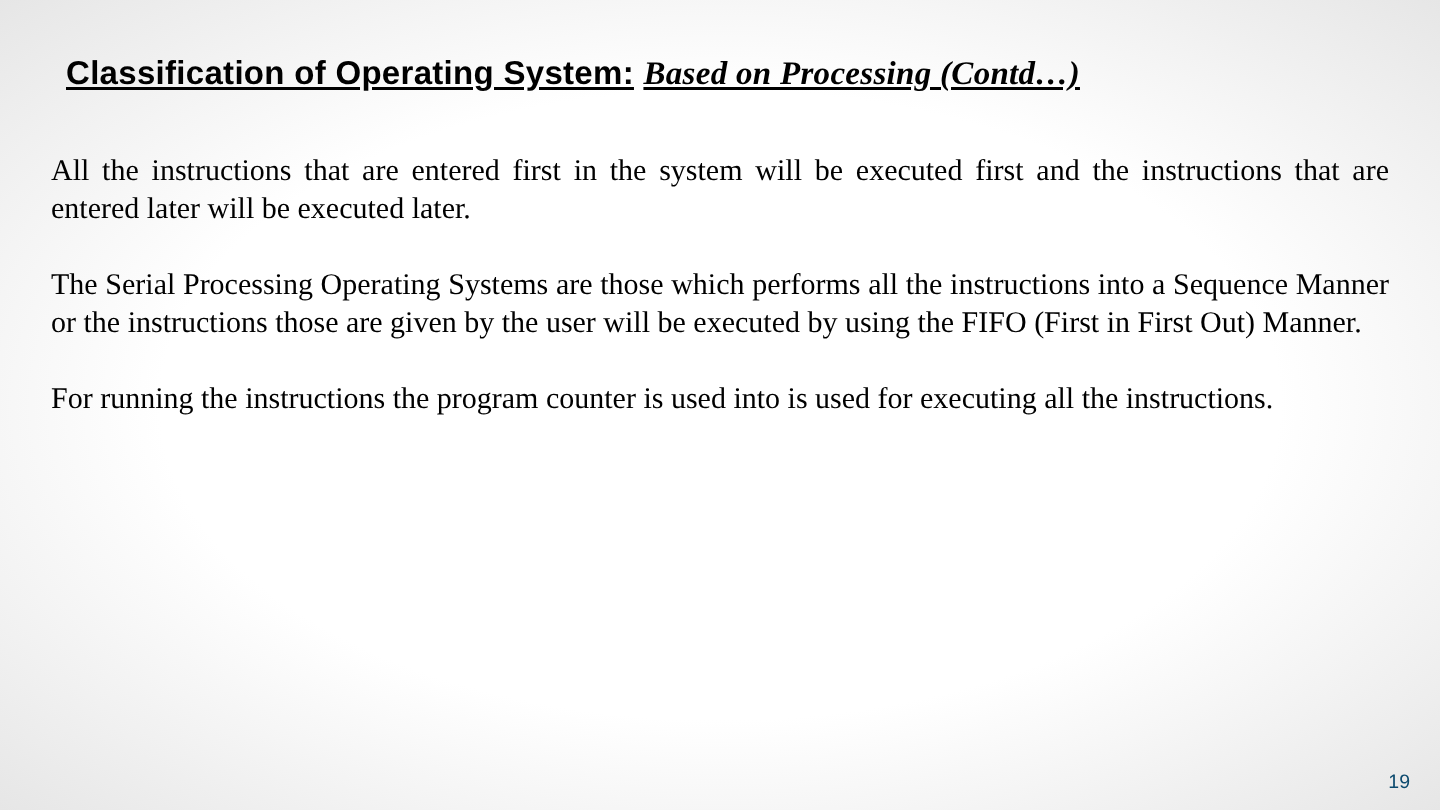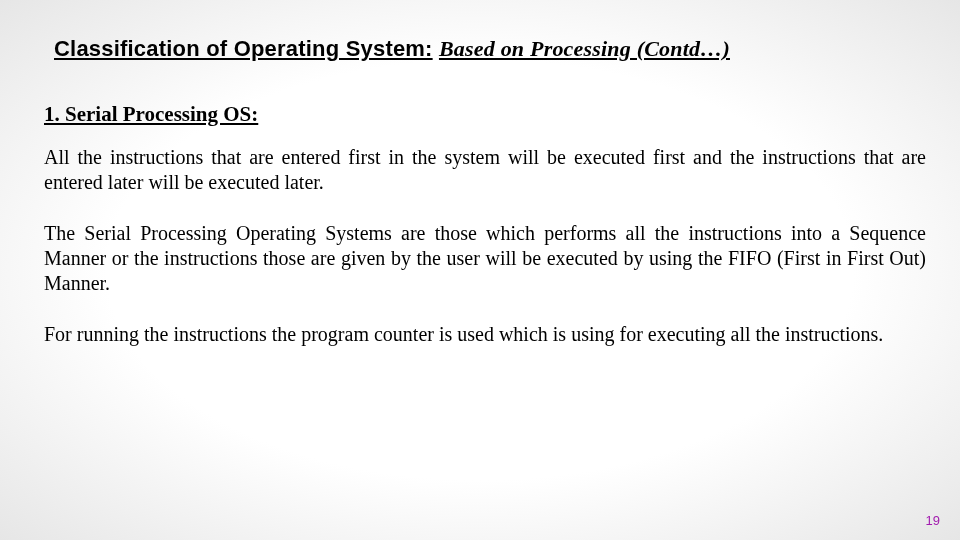--- a/index.html
+++ b/index.html
@@ -7,21 +7,21 @@
     body {
       font-family: Arial, "Helvetica Neue", Helvetica, sans-serif;
       background: linear-gradient(to bottom, #f0f0f0 0%, #ffffff 25%, #ffffff 75%, #eaeaea 100%);
       background: radial-gradient(ellipse at center, #ffffff 0%, #ffffff 55%, #e6e6e6 100%);
       color: #000;
       position: relative;
     }
     .slide {
       width: 100%;
       height: 100%;
-      padding: 36px 34px 0 44px;
+      padding: 36px 34px 0 34px;
       position: relative;
     }
     .title {
       font-size: 22px;
       font-weight: bold;
       margin-left: 10px;
       margin-bottom: 40px;
       letter-spacing: 0.2px;
     }
     .title .t-main { text-decoration: underline; }
@@ -45,34 +45,33 @@
       line-height: 1.25;
       text-align: justify;
       margin-bottom: 26px;
     }
     .page-number {
       position: absolute;
       right: 20px;
       bottom: 12px;
       font-family: Arial, sans-serif;
       font-size: 13px;
-      color: #a21caf;
+      color: #0c4a6e;
     }
   </style>
 </head>
 <body>
 
 <div class="slide">
 
   <div class="title">
     <span class="t-main">Classification of Operating System:</span>
     <span> </span>
     <span class="t-sub">Based on Processing (Contd…)</span>
   </div>
 
-  <div class="subhead">1. Serial Processing OS:</div>
 
   <p class="para">All the instructions that are entered first in the system will be executed first and the instructions that are entered later will be executed later.</p>
   <p class="para">The Serial Processing Operating Systems are those which performs all the instructions into a Sequence Manner or the instructions those are given by the user will be executed by using the FIFO (First in First Out) Manner.</p>
-  <p class="para">For running the instructions the program counter is used which is using for executing all the instructions.</p>
+  <p class="para">For running the instructions the program counter is used into is used for executing all the instructions.</p>
 
   <div class="page-number">19</div>
 </div>
 
 </body></html>

